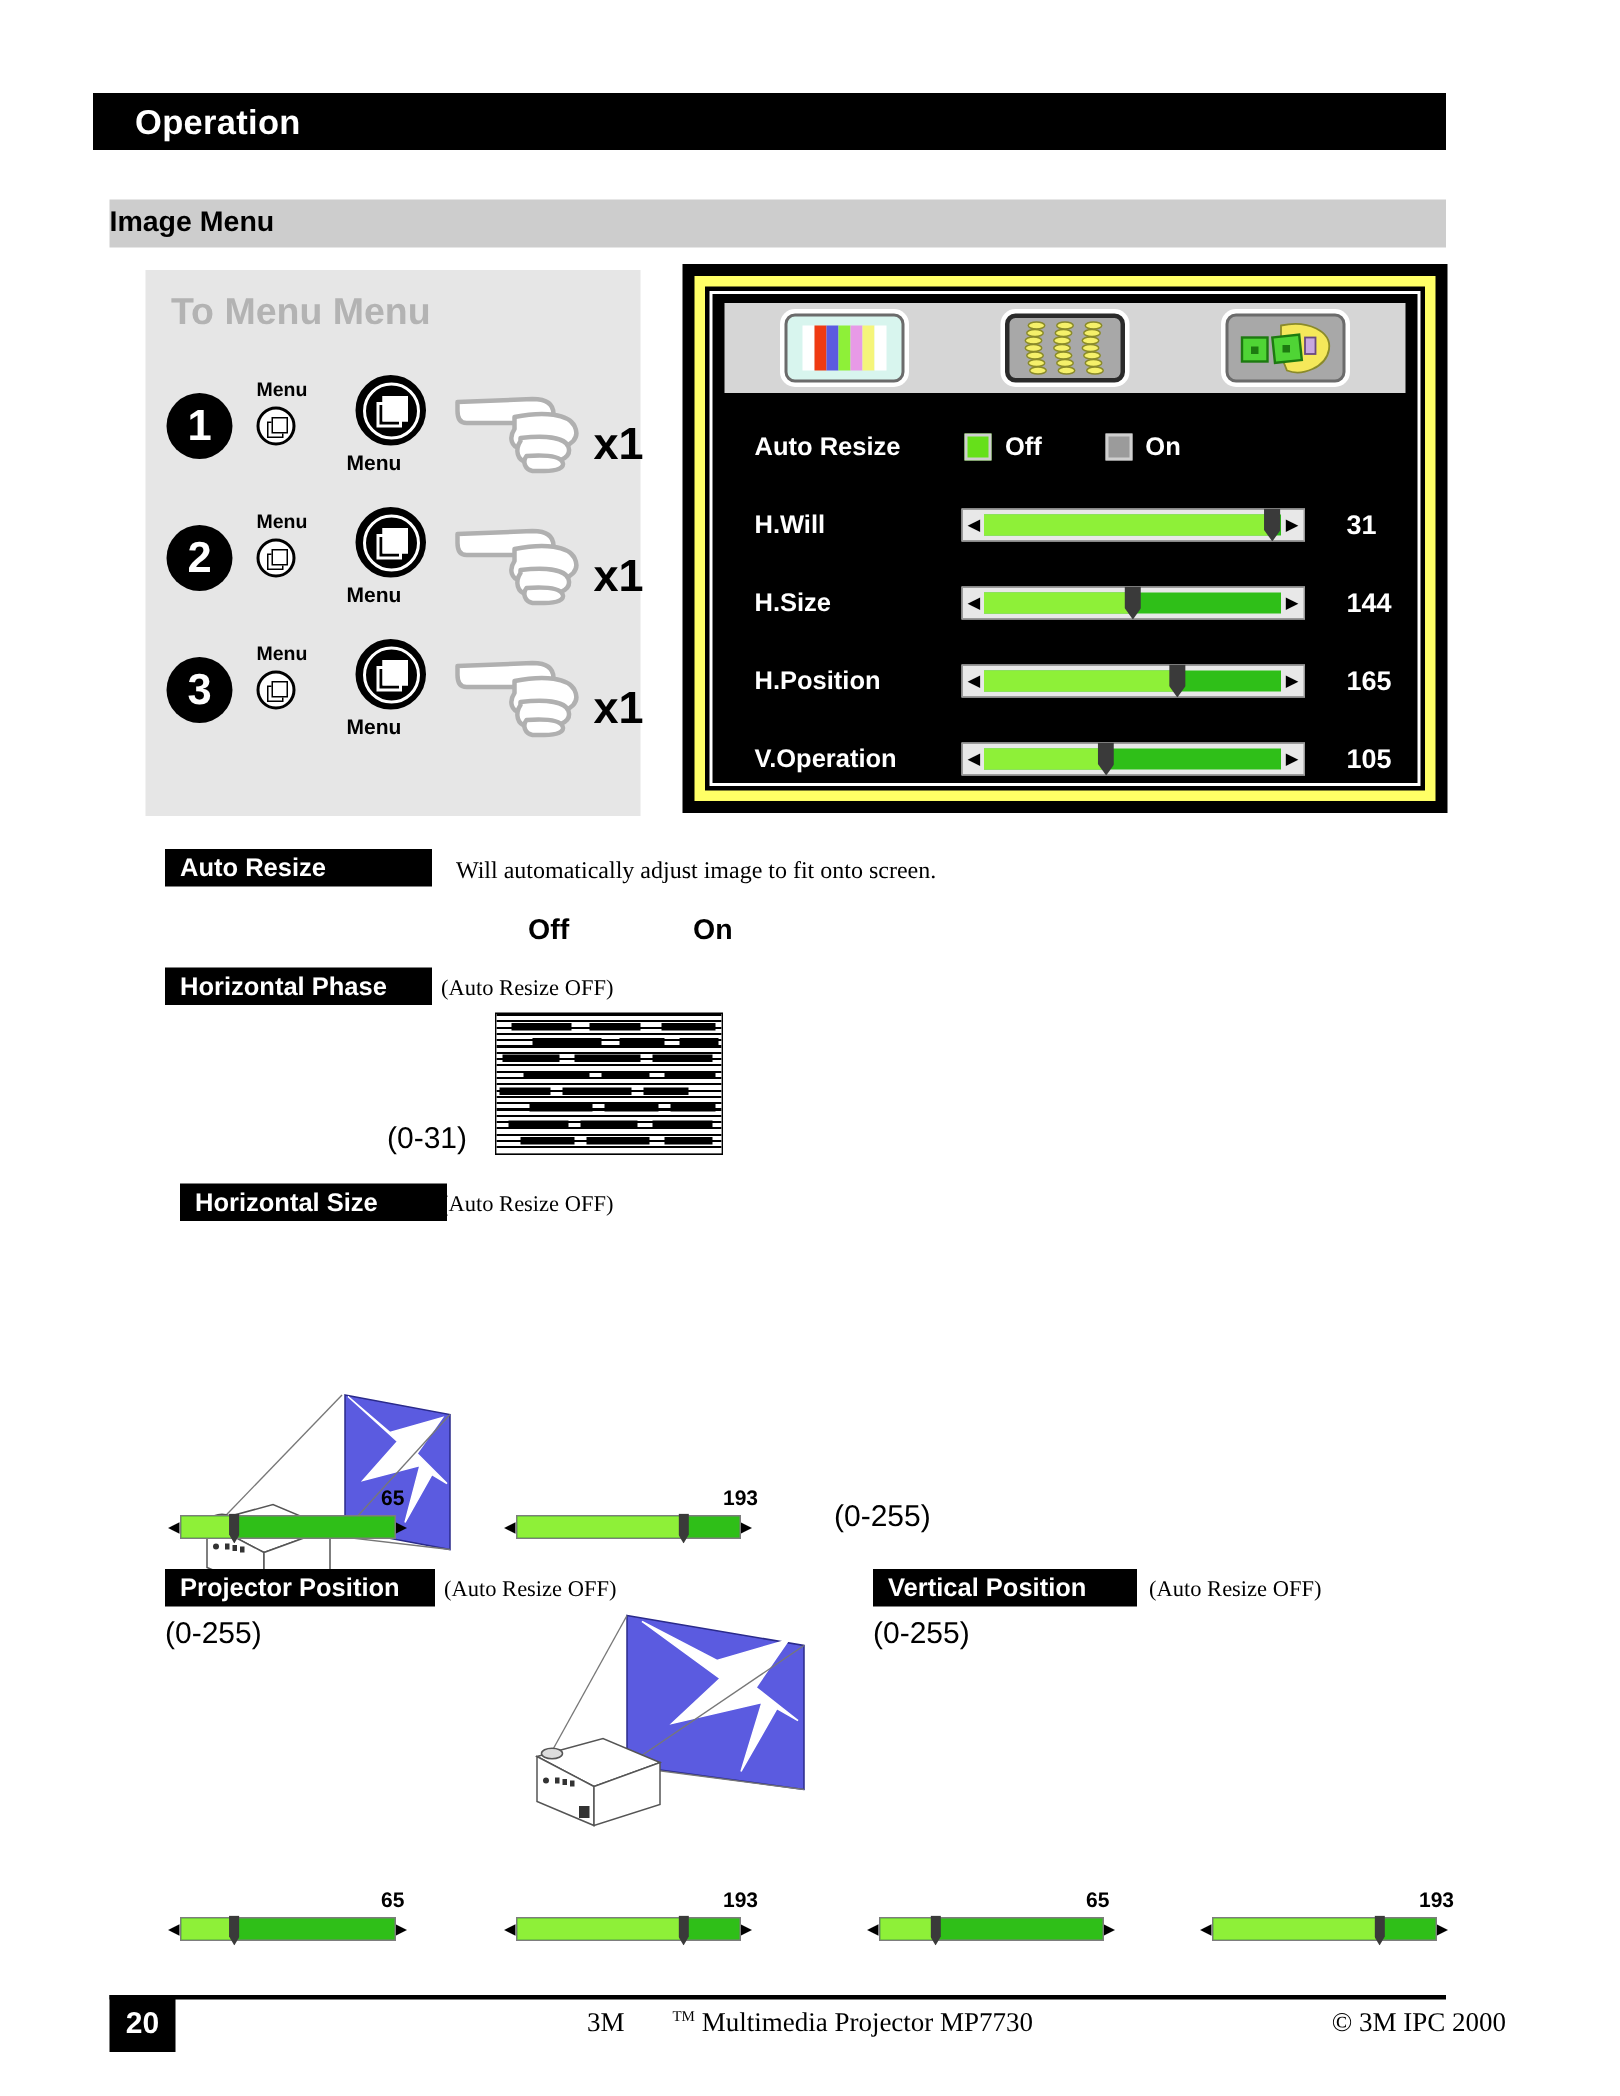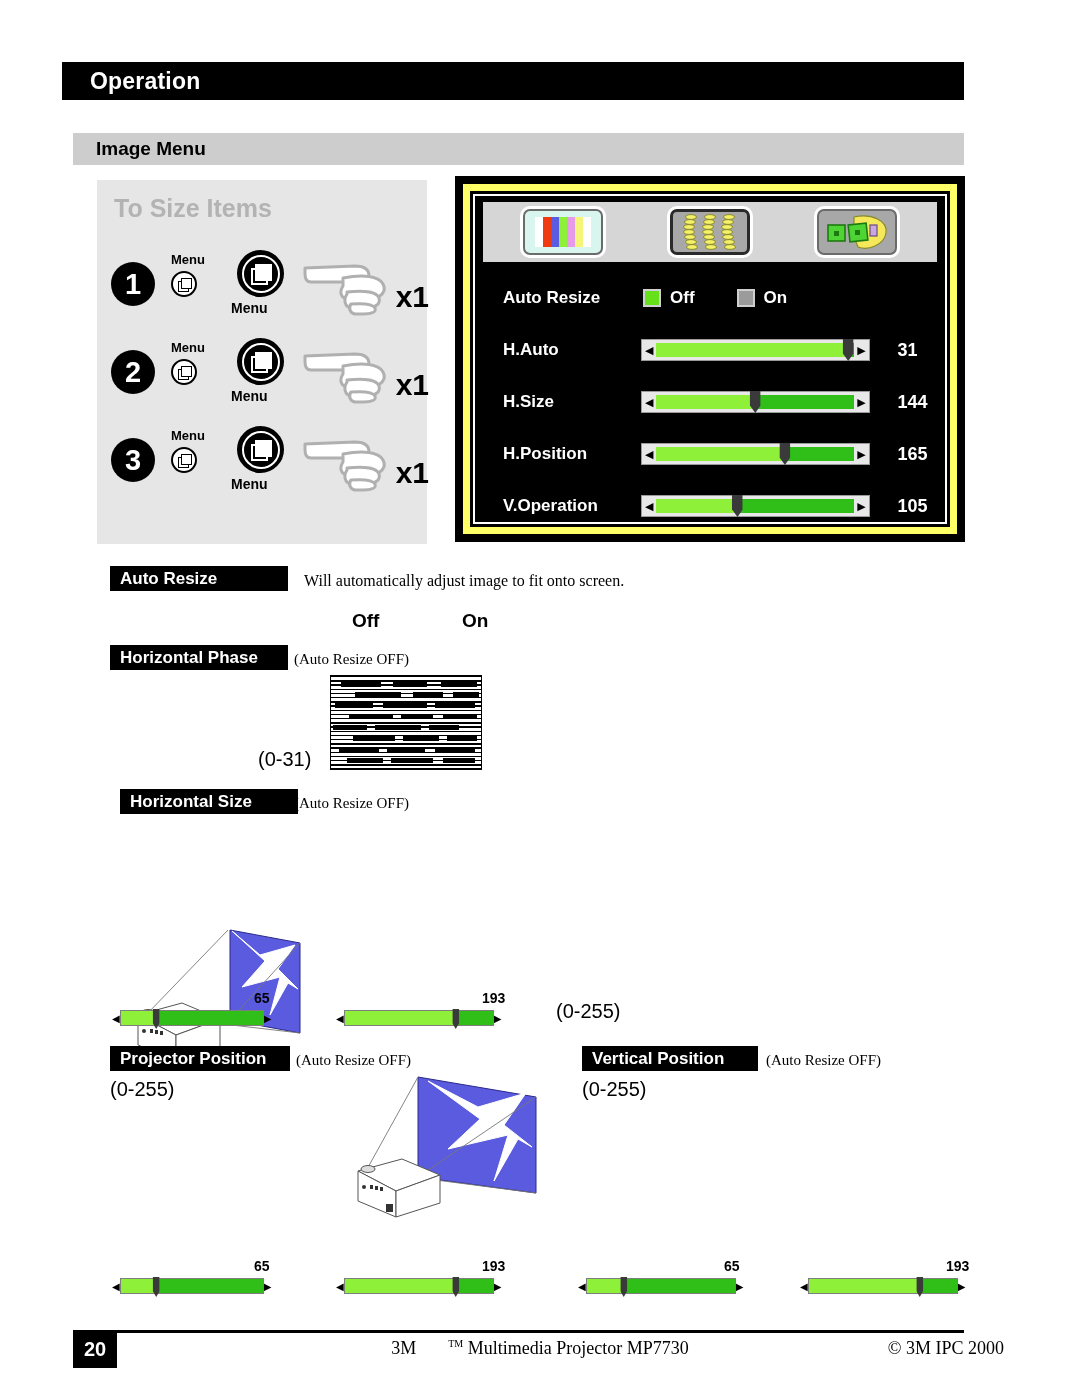--- a/index.html
+++ b/index.html
@@ -24,21 +24,20 @@
   }
 
   .section-bar {
     position: absolute; left: 73px; top: 133px;
     width: 891px; height: 32px;
     background: #cdcdcd;
     display: flex; align-items: center;
   }
   .section-bar-title {
     color: #000000; font-size: 19px; font-weight: bold;
-    padding-left: 23px;
   }
 
   
   .menu-panel {
     position: absolute; left: 97px; top: 180px;
     width: 330px; height: 364px;
     background: #e6e6e6;
   }
   .menu-panel-title {
     position: absolute; left: 17px; top: 14px;
@@ -280,21 +279,21 @@
 
 <div class="op-bar">
   <div class="op-bar-title">Operation</div>
 </div>
 
 <div class="section-bar">
   <div class="section-bar-title">Image Menu</div>
 </div>
 
 <div class="menu-panel">
-  <div class="menu-panel-title">To Size Items</div>
+  <div class="menu-panel-title">To Menu Menu</div>
 
   <div class="step-row" style="top:60px;">
     <div class="step-num">1</div>
     <div class="step-small">
       <span class="small-label">Menu</span>
       <span class="small-btn">
           <span class="g"></span>
         </span>
     </div>
     <div class="step-big">
@@ -444,21 +443,21 @@
         <div class="osd-label">Auto Resize</div>
         <div class="osd-checks">
           <span class="chk on"></span>
           <span class="chk-label">Off</span>
           <span class="chk off"></span>
           <span class="chk-label">On</span>
         </div>
       </div>
 
       <div class="osd-row">
-        <div class="osd-label">H.Auto</div>
+        <div class="osd-label">H.Will</div>
         <div class="slider">
           <span class="arr">◀</span>
           <span class="track">
             <span class="fill" style="width:97%"></span>
             <span class="thumb" style="left:97%"></span>
           </span>
           <span class="arr">▶</span>
         </div>
         <div class="osd-val">31</div>
       </div>

